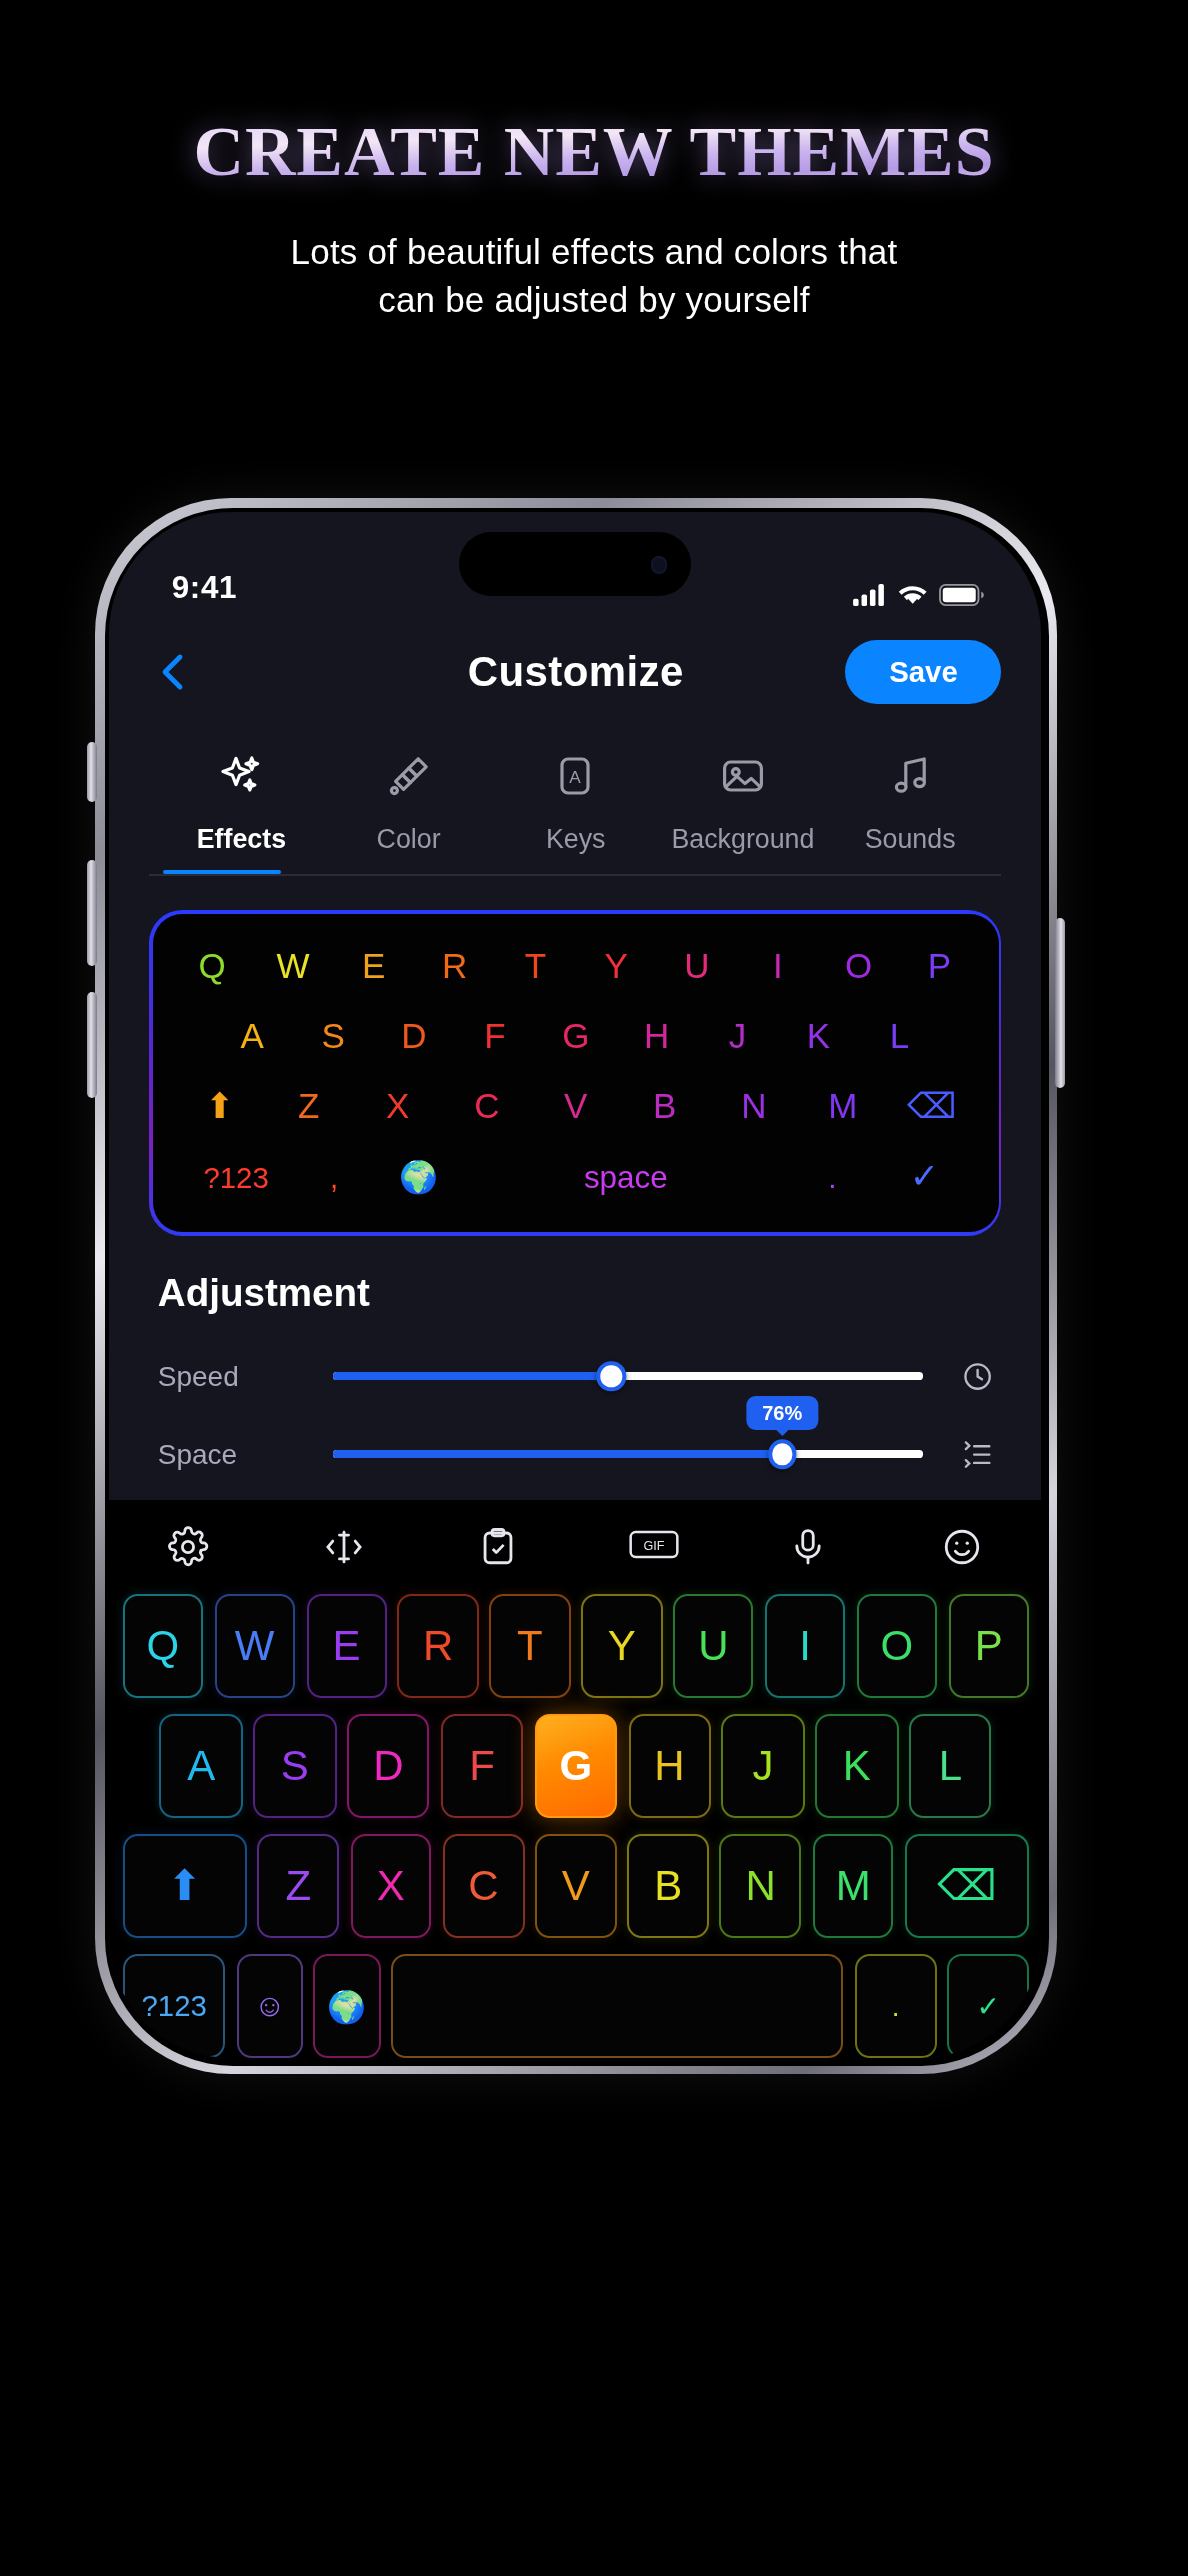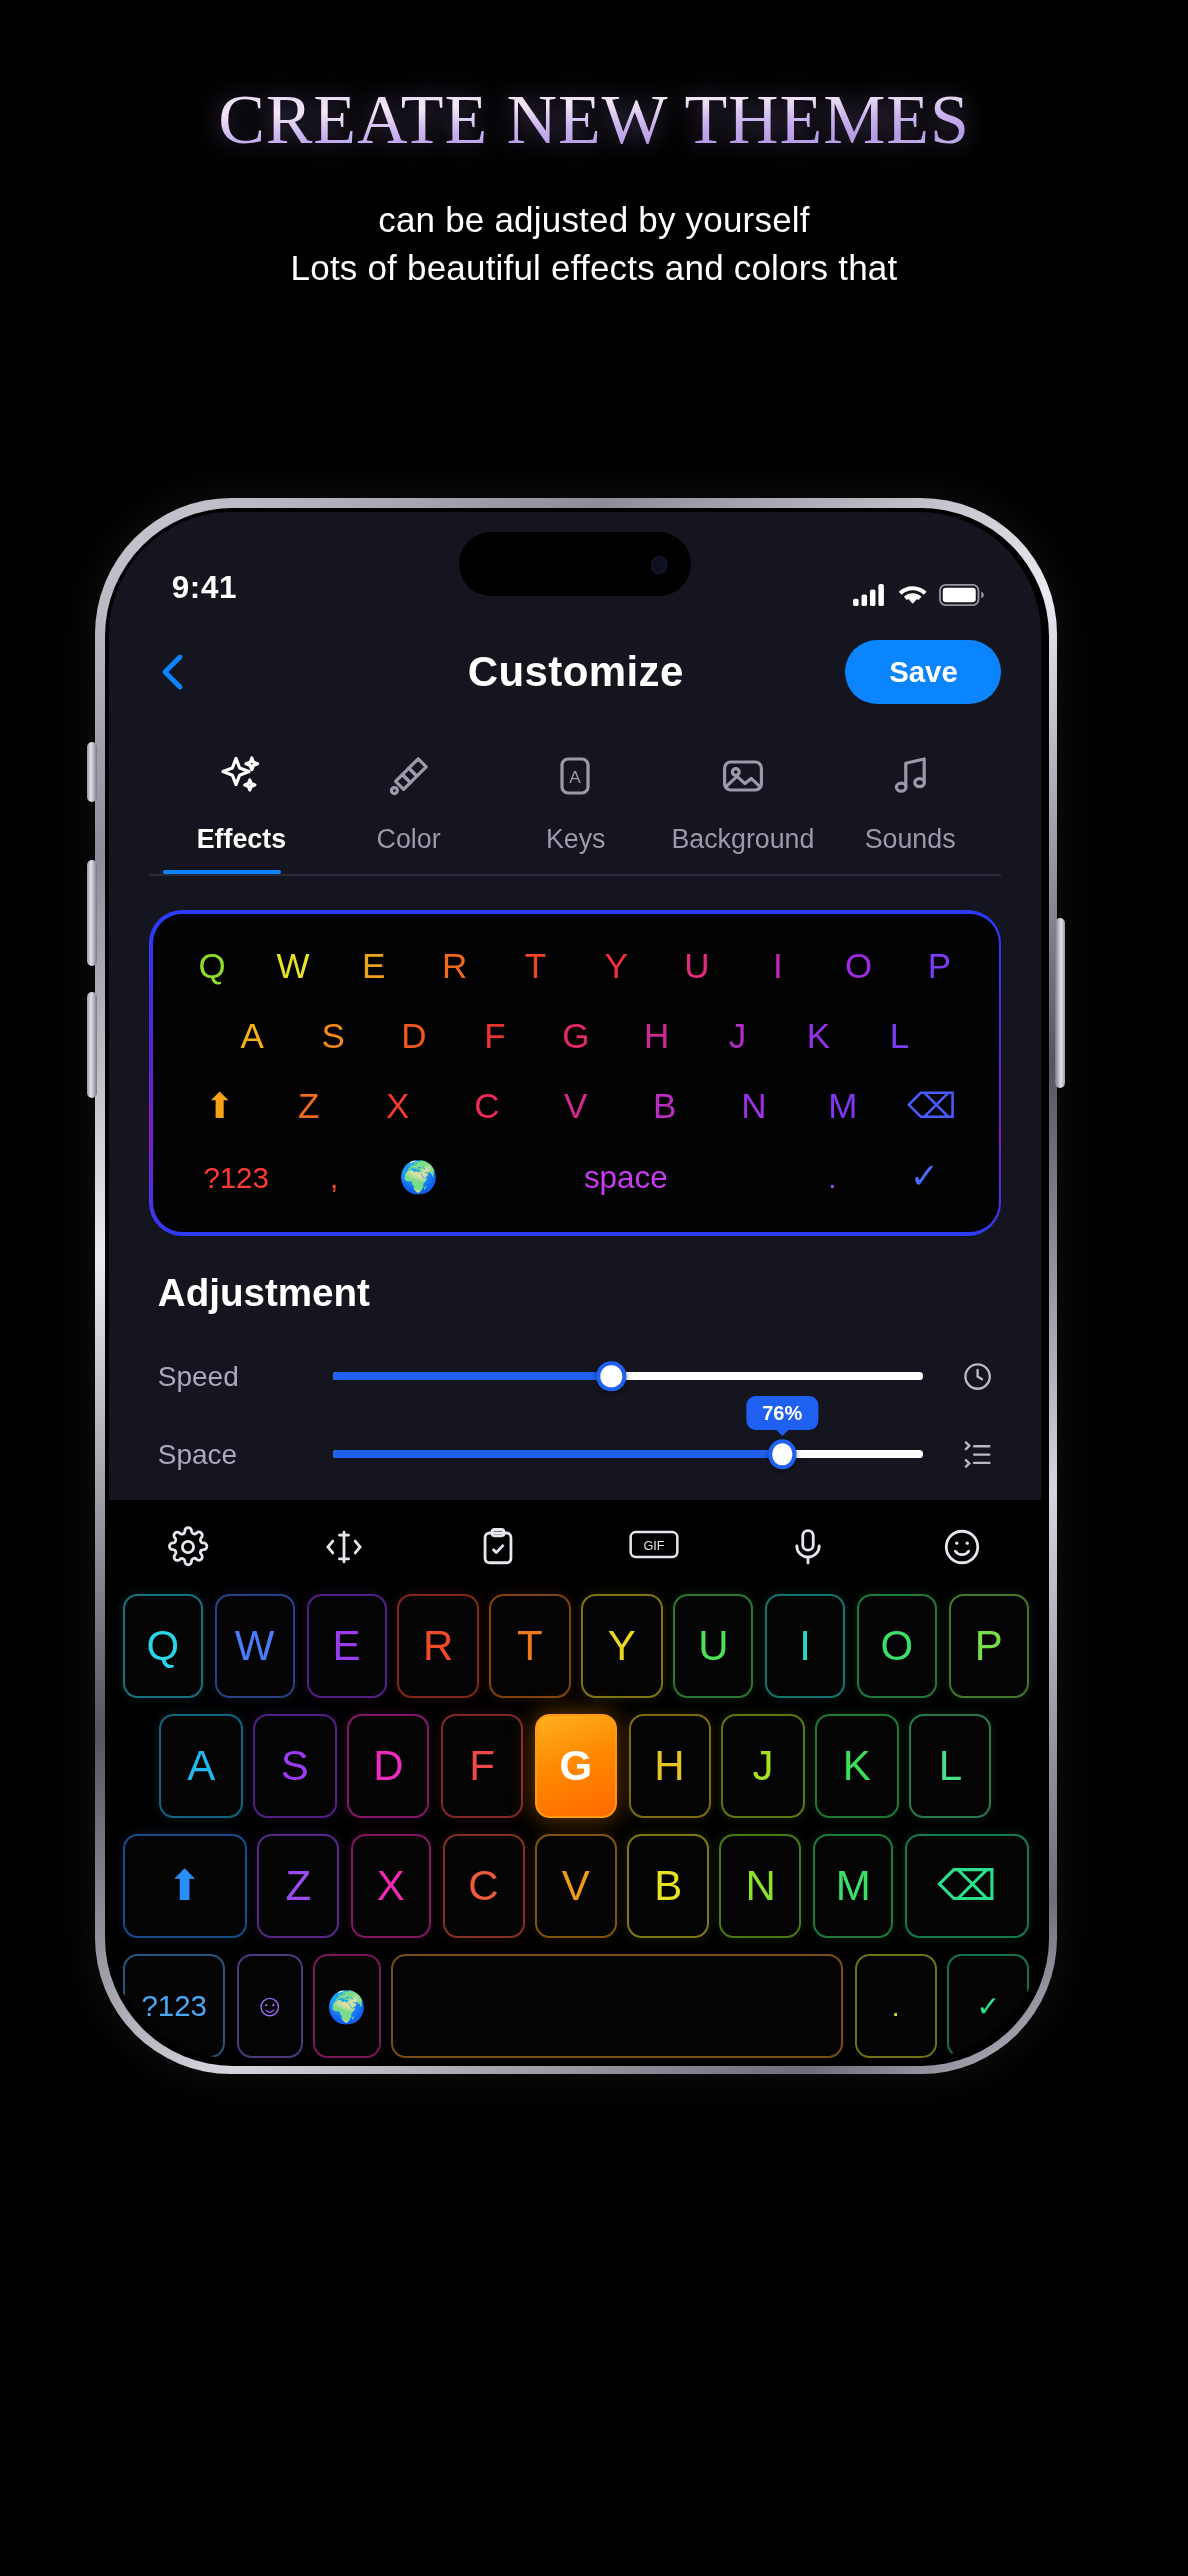--- a/index.html
+++ b/index.html
@@ -7,23 +7,23 @@
   body {
     width:1188px; height:2576px;
     font-family:"Liberation Sans", sans-serif;
     overflow:hidden;
     position:relative;
   }
 
   
   .promo { position:absolute; top:0; left:0; width:1188px; text-align:center; }
   .promo-title {
-    margin-top:85px;
+    margin-top:117px;
     font-family:"Liberation Serif", serif;
-    font-weight:400;
+    font-weight:700;
     font-size:70px;
     letter-spacing:0.9px;
     line-height:1;
     background:linear-gradient(178deg,#d9c8f2 0%,#e8d9f7 18%,#f3e6f5 34%,#c9b3ee 56%,#b49ae4 74%,#e7d7f3 100%);
     -webkit-background-clip:text;
     background-clip:text;
     color:transparent;
     -webkit-text-fill-color:transparent;
     filter:drop-shadow(0 0 13px rgba(180,150,235,.45));
   }
@@ -225,22 +225,22 @@
   .kb-key.space { flex:5.2; }
   .kb-key.small { flex:.9; font-size:14px; }
   .kb-key.sm-ico { flex:.72; font-size:15.7px; }
 </style>
 </head>
 <body>
 
 <div class="promo">
   <div class="promo-title">CREATE NEW THEMES</div>
   <div class="promo-sub">
+    <div>Lots of beautiful effects and colors that</div>
     <div>can be adjusted by yourself</div>
-    <div>Lots of beautiful effects and colors that</div>
   </div>
 </div>
 
 <div class="phone" style="transform:scale(2.0);transform-origin:top left;">
   <div class="phone-outer">
     <span class="btn-side btn-silent"></span>
     <span class="btn-side btn-volup"></span>
     <span class="btn-side btn-voldn"></span>
     <span class="btn-side btn-power"></span>
 

